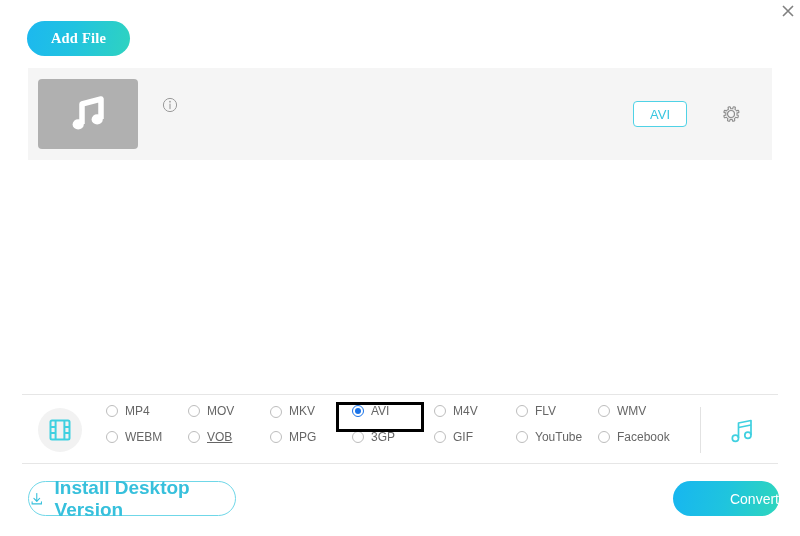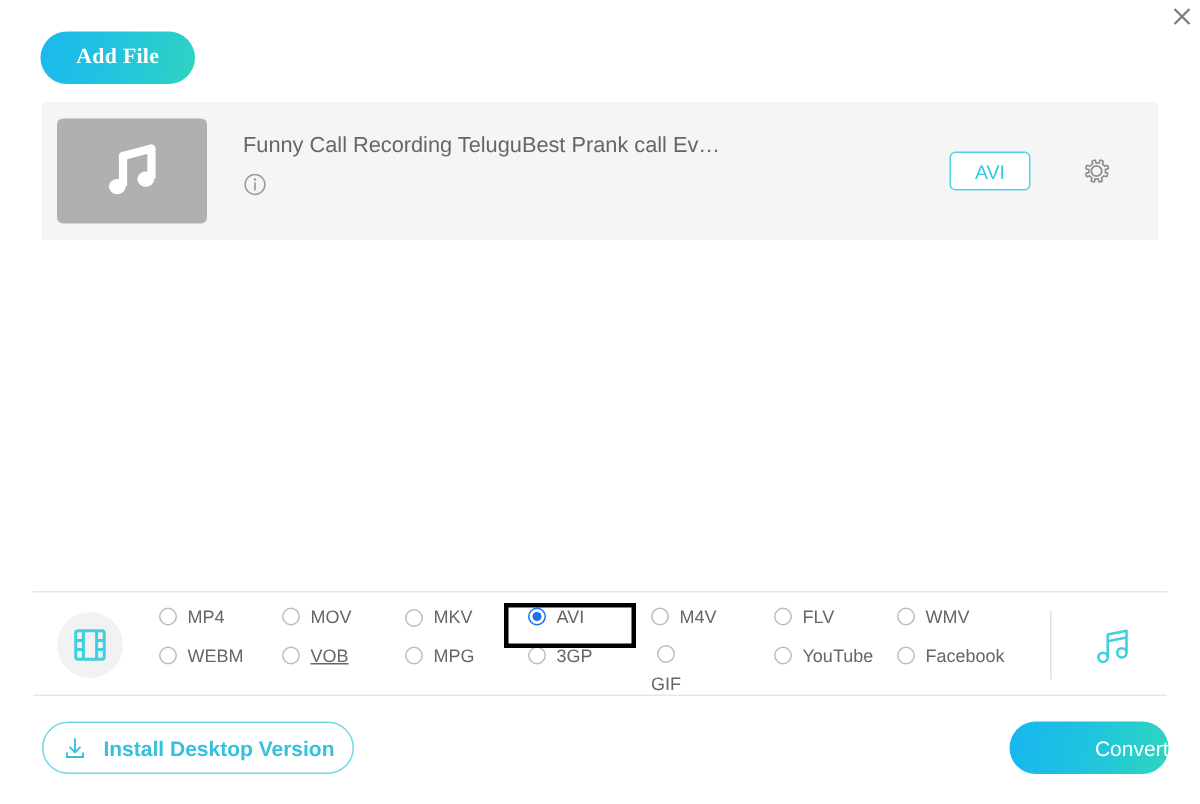--- a/index.html
+++ b/index.html
@@ -228,21 +228,21 @@
   .install-btn {
     position: absolute;
     left: 28px;
     top: 481px;
     width: 208px;
     height: 35px;
     border: 1px solid #6fd7e8;
     border-radius: 18px;
     background: #ffffff;
     color: #37c0dc;
-    font-size: 14px;
+    font-size: 19px;
     font-weight: bold;
     display: flex;
     align-items: center;
     justify-content: center;
     gap: 10px;
     cursor: pointer;
     box-sizing: border-box;
   }
   .convert-btn {
     position: absolute;
@@ -279,21 +279,20 @@
 
     <div class="thumb">
       <svg width="46" height="46" viewBox="0 0 46 46">
         <path d="M17 33 L17 13 L36 8 L36 28" stroke="#ffffff" stroke-width="5.5" fill="none" stroke-linejoin="round"></path>
         <ellipse cx="13.2" cy="33.4" rx="5.6" ry="5.1" fill="#ffffff"></ellipse>
         <ellipse cx="32.2" cy="28.4" rx="5.6" ry="5.1" fill="#ffffff"></ellipse>
       </svg>
     </div>
 
     <div class="file-meta">
-      <div class="file-title">Funny Call Recording TeluguBest Prank call Ev…</div>
       <svg class="info-icon" viewBox="0 0 16 16">
         <circle cx="8" cy="8" r="6.6" stroke="#9a9a9a" stroke-width="1" fill="none"></circle>
         <circle cx="8" cy="4.7" r="0.85" fill="#9a9a9a"></circle>
         <path d="M8 7 L8 11.6" stroke="#9a9a9a" stroke-width="1.1" fill="none" stroke-linecap="round"></path>
       </svg>
     </div>
 
     <div class="fmt-badge">
       <span>AVI</span>
     </div>
@@ -356,21 +355,21 @@
         <span>VOB</span>
       </div>
       <div class="opt" style="left: 164px; top: 26px; text-align: right;">
         <span class="radio"></span>
         <span>MPG</span>
       </div>
       <div class="opt" style="left: 246px; top: 26px;">
         <span class="radio"></span>
         <span>3GP</span>
       </div>
-      <div class="opt" style="left: 328px; top: 26px; flex-direction: column;">
+      <div class="opt" style="left: 328px; top: 26px;">
         <span class="radio"></span>
         <span>GIF</span>
       </div>
       <div class="opt" style="left: 410px; top: 26px;">
         <span class="radio"></span>
         <span>YouTube</span>
       </div>
       <div class="opt" style="left: 492px; top: 26px;">
         <span class="radio"></span>
         <span>Facebook</span>

